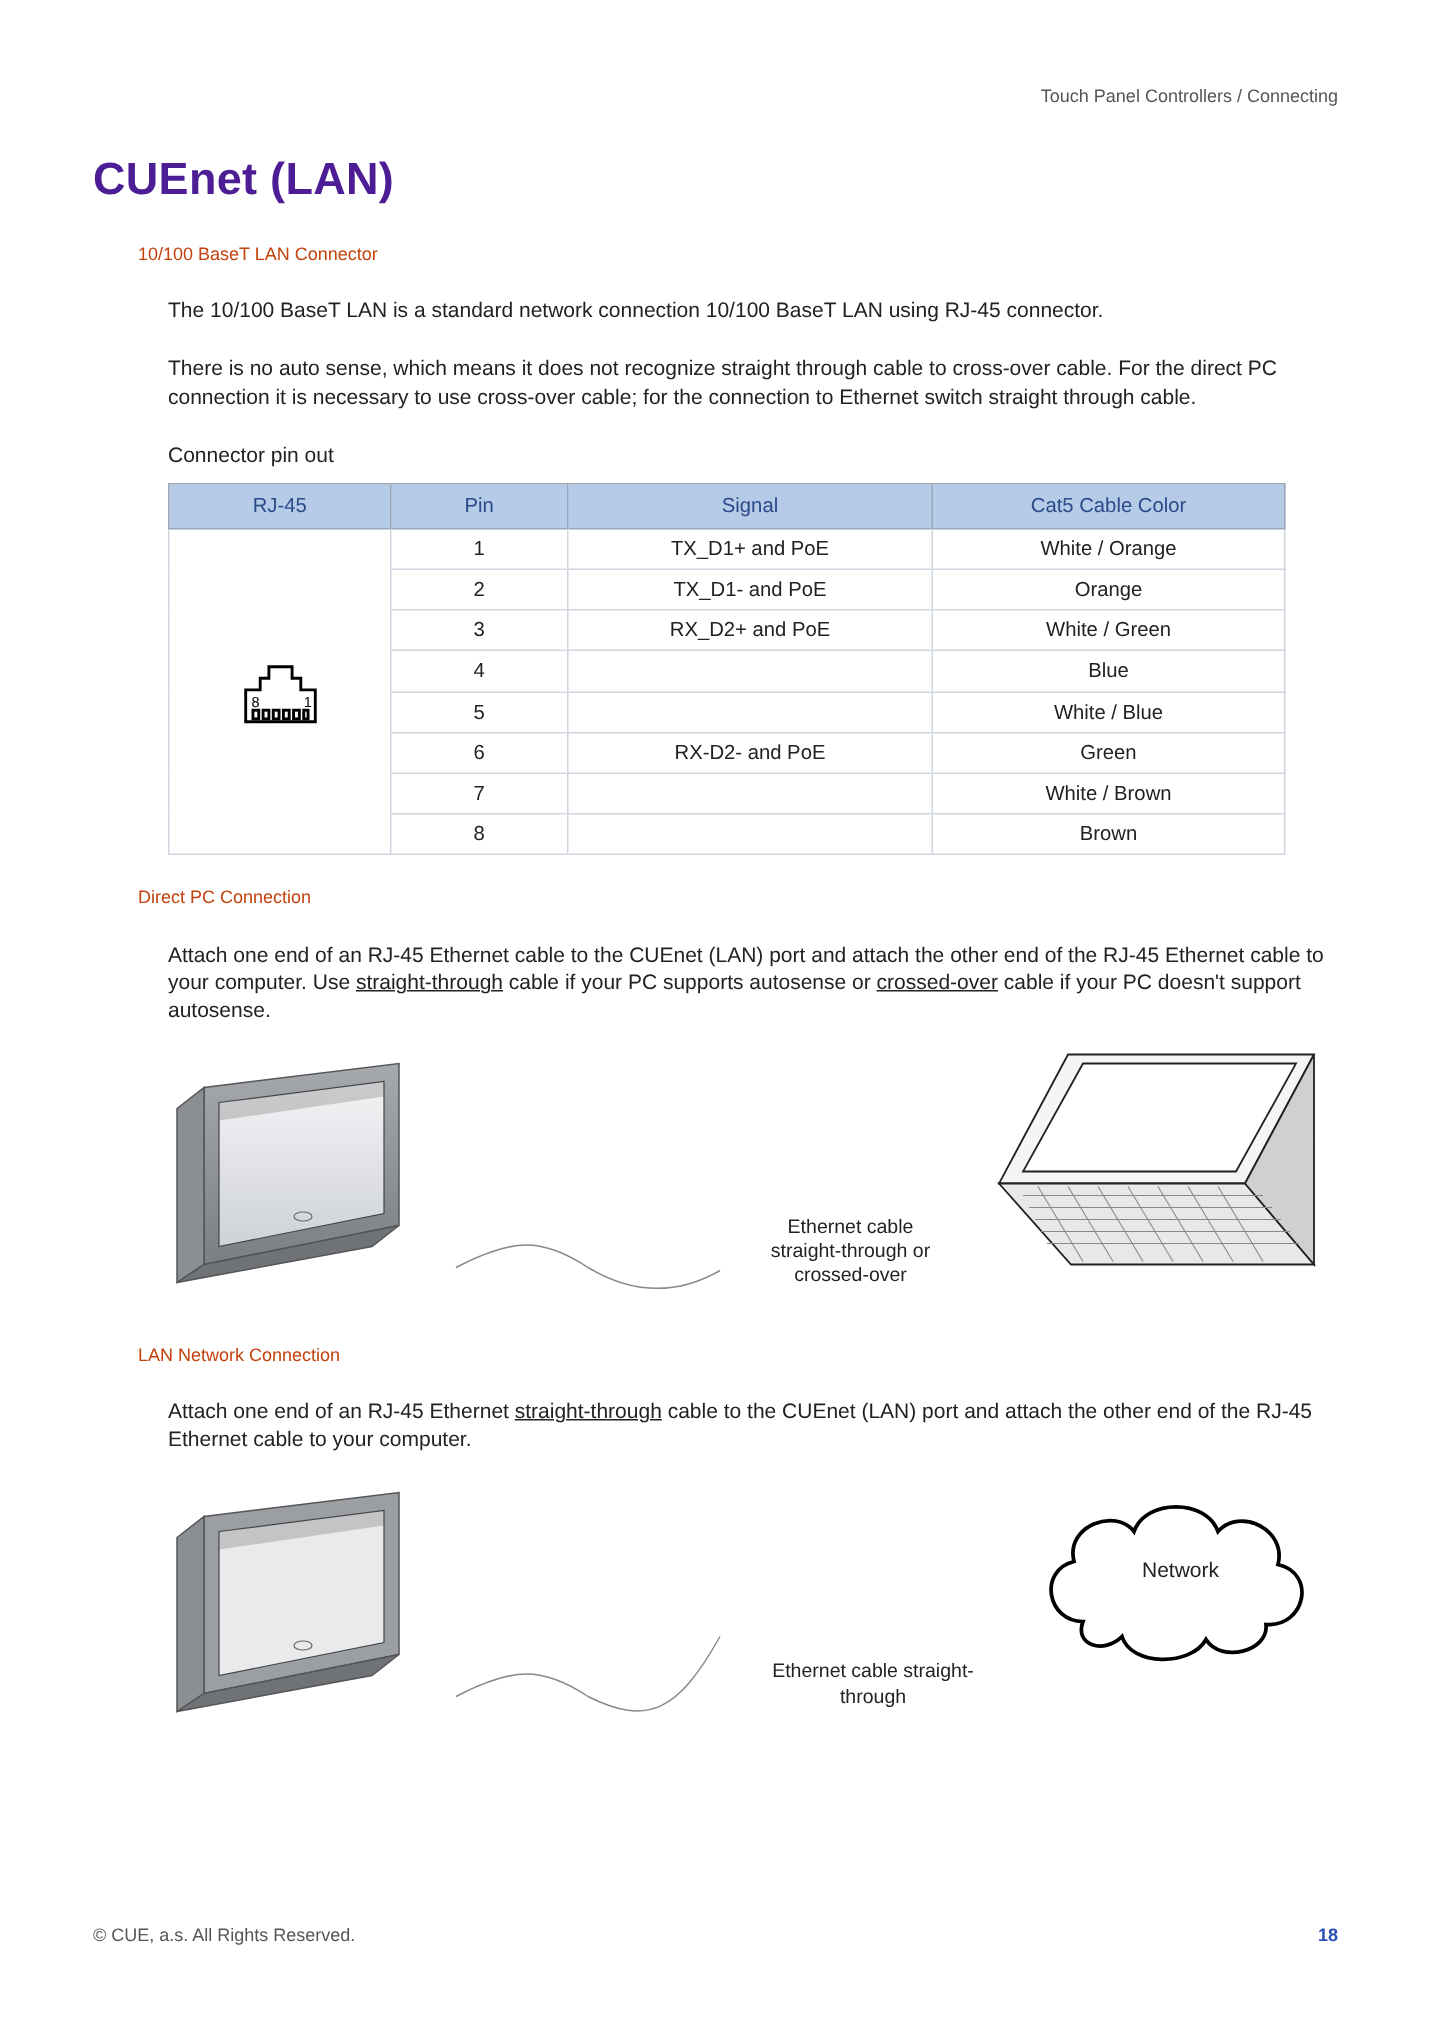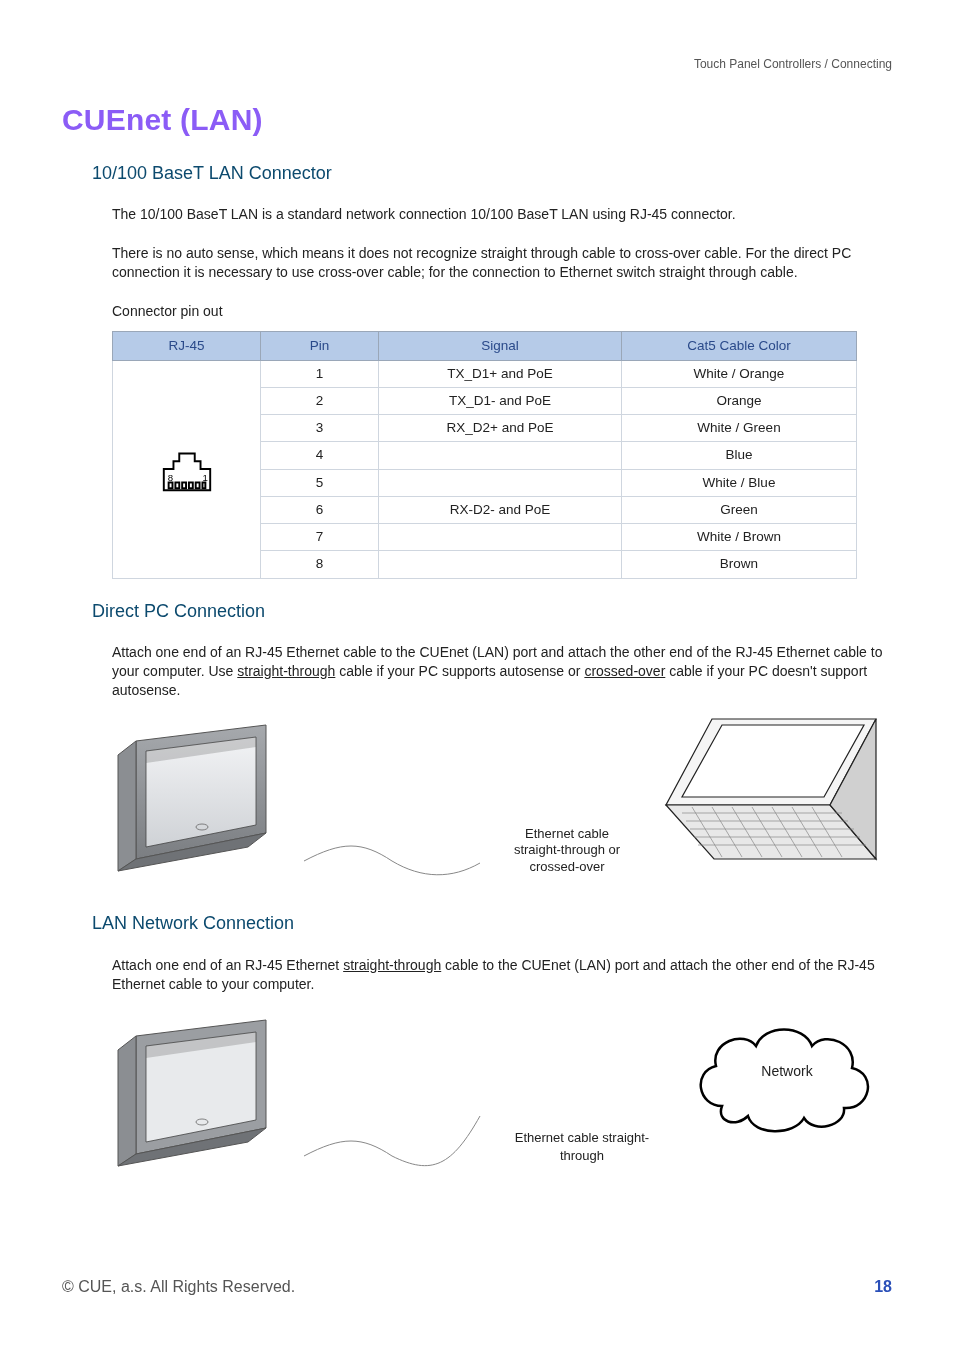--- a/index.html
+++ b/index.html
@@ -19,29 +19,29 @@
     font-size: 14px;
     line-height: 1.35;
   }
   .page-header {
     text-align: right;
     font-size: 12px;
     color: #555;
     margin-bottom: 28px;
   }
   h1.title {
-    color: #8b5cf6;
+    color: #4c1d95;
     font-size: 30px;
     font-weight: bold;
     margin: 0 0 14px 0;
     letter-spacing: 0.2px;
   }
   h2.section {
-    color: #0c4a6e;
-    font-size: 18px;
+    color: #c2410c;
+    font-size: 12px;
     font-weight: 500;
     margin: 20px 0 8px 30px;
   }
   .body-block {
     margin: 0 0 0 50px;
   }
   .body-block p {
     margin: 20px 0 10px 0;
     color: #222;
   }
@@ -125,21 +125,21 @@
   }
   .cable-line svg { width: 100%; height: 100%; }
 
   .footer {
     position: absolute;
     bottom: 52px;
     left: 62px;
     right: 62px;
     display: flex;
     justify-content: space-between;
-    font-size: 16px;
+    font-size: 12px;
     color: #555;
   }
   .footer .pn { color: #2a4fb8; font-weight: bold; }
 </style>
 </head>
 <body>
 
 <div class="page">
 
   <div class="page-header">

